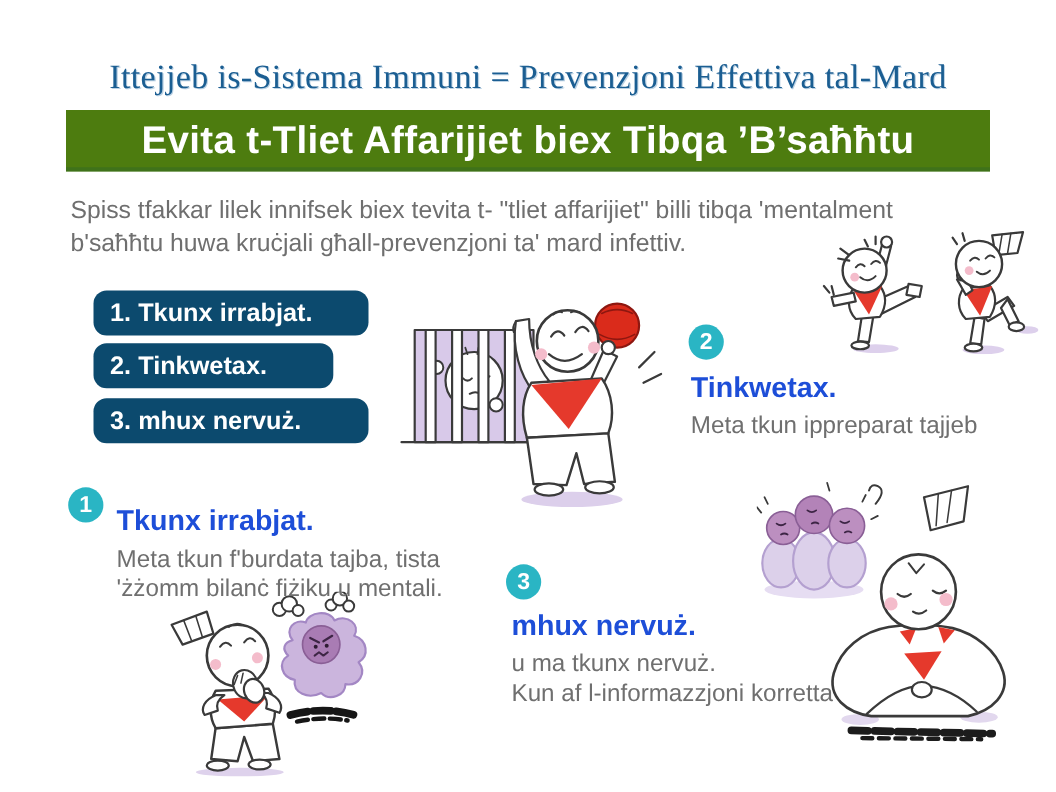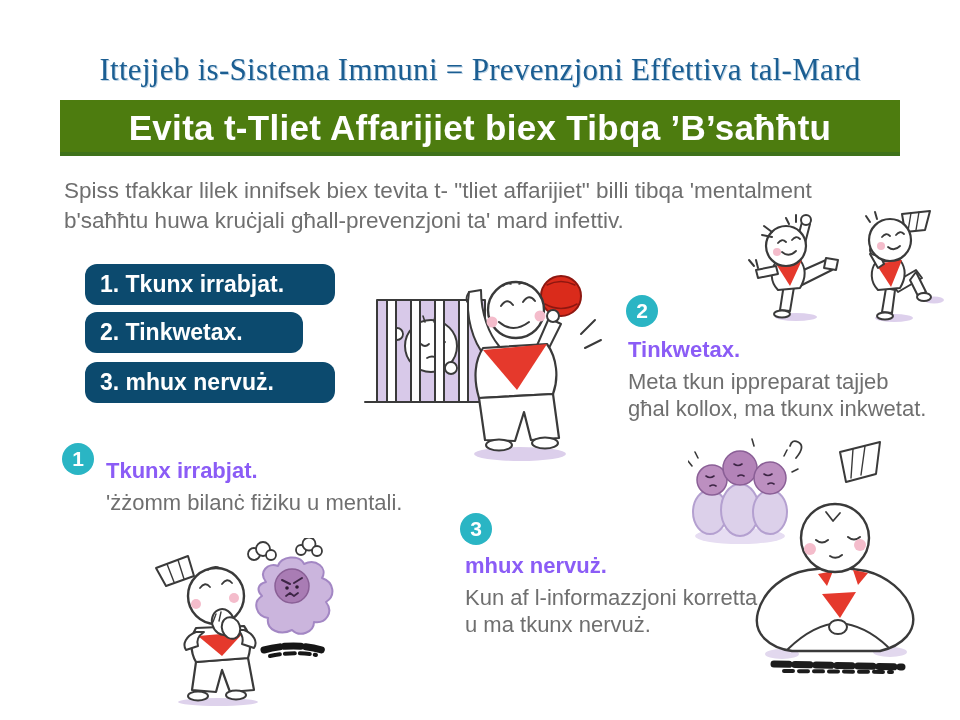--- a/index.html
+++ b/index.html
@@ -34,21 +34,21 @@
     width:32px;height:32px;border-radius:50%;background:#2ab5c4;
     color:#fff;font-weight:bold;font-size:21px;line-height:32px;text-align:center;
   }
   .badge-1{left:62px;top:443px;}
   .badge-2{left:626px;top:295px;}
   .badge-3{left:460px;top:513px;}
   .point-text{white-space:nowrap;}
   .point-text-1{left:106px;top:441px;margin-top:17px;}
   .point-text-2{left:628px;top:337px;}
   .point-text-3{left:465px;top:553px;}
-  .point-heading{font-weight:bold;font-size:22px;color:#8b5cf6;margin-bottom:5px;}
+  .point-heading{font-weight:bold;font-size:26px;color:#1d4ed8;margin-bottom:5px;}
   .point-line{font-size:22px;color:#6f6f6f;line-height:27px;}
   .illus{pointer-events:none;}
   .illus-dancers{left:742px;top:210px;width:205px;height:112px;}
   .illus-jail{left:333px;top:238px;width:300px;height:228px;}
   .illus-giggle{left:108px;top:538px;width:245px;height:168px;}
   .illus-meditate{left:688px;top:428px;width:262px;height:252px;}
 </style>
 </head>
 <body>
 
@@ -217,30 +217,30 @@
       <path d="M138,84 l7,9 l7,-8" fill="none" stroke="#3a3a3a" stroke-width="1.8"></path>
       <path d="M128,112 q6,5 12,0 M160,109 q6,5 12,0 M142,128 q6,4 12,-1" stroke="#3a3a3a" stroke-width="2" fill="none"></path>
       <circle cx="122" cy="121" r="6" fill="#f4bccb"></circle>
       <circle cx="172" cy="117" r="6" fill="#f4bccb"></circle>
     </g>
   </svg>
 
   <div class="abs badge badge-1">1</div>
   <div class="abs point-text point-text-1">
     <div class="point-heading">Tkunx irrabjat.</div>
+    <div class="point-line">Meta tkun f'burdata tajba, tista</div>
     <div class="point-line">'żżomm bilanċ fiżiku u mentali.</div>
   </div>
 
   <div class="abs badge badge-2">2</div>
   <div class="abs point-text point-text-2">
     <div class="point-heading">Tinkwetax.</div>
     <div class="point-line">Meta tkun ippreparat tajjeb</div>
-    <div class="point-line">għal kollox, ma tkunx inkwetat.</div>
   </div>
 
   <div class="abs badge badge-3">3</div>
   <div class="abs point-text point-text-3">
     <div class="point-heading">mhux nervuż.</div>
+    <div class="point-line">u ma tkunx nervuż.</div>
     <div class="point-line">Kun af l-informazzjoni korretta</div>
-    <div class="point-line">u ma tkunx nervuż.</div>
   </div>
 
 </div>
 
 </body></html>

